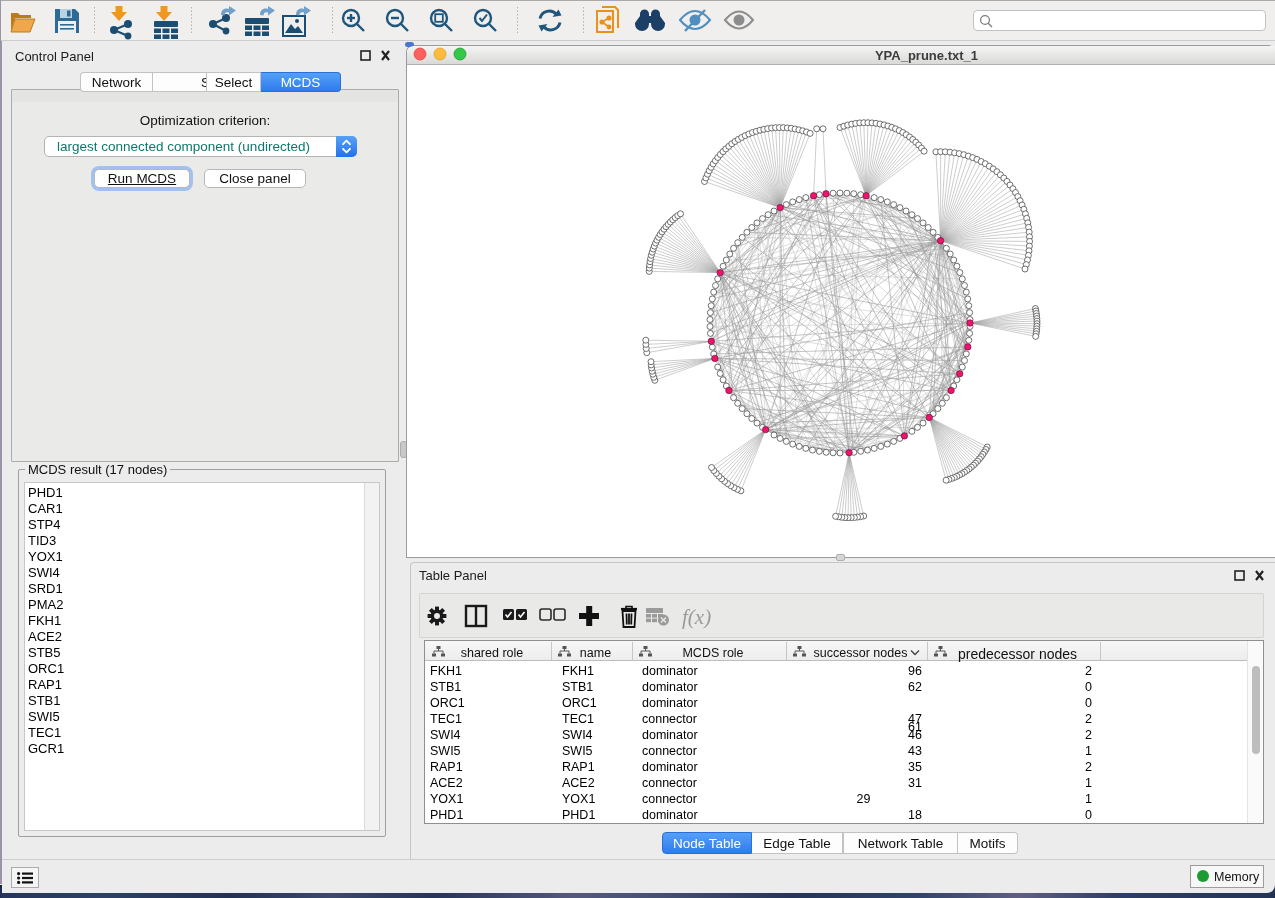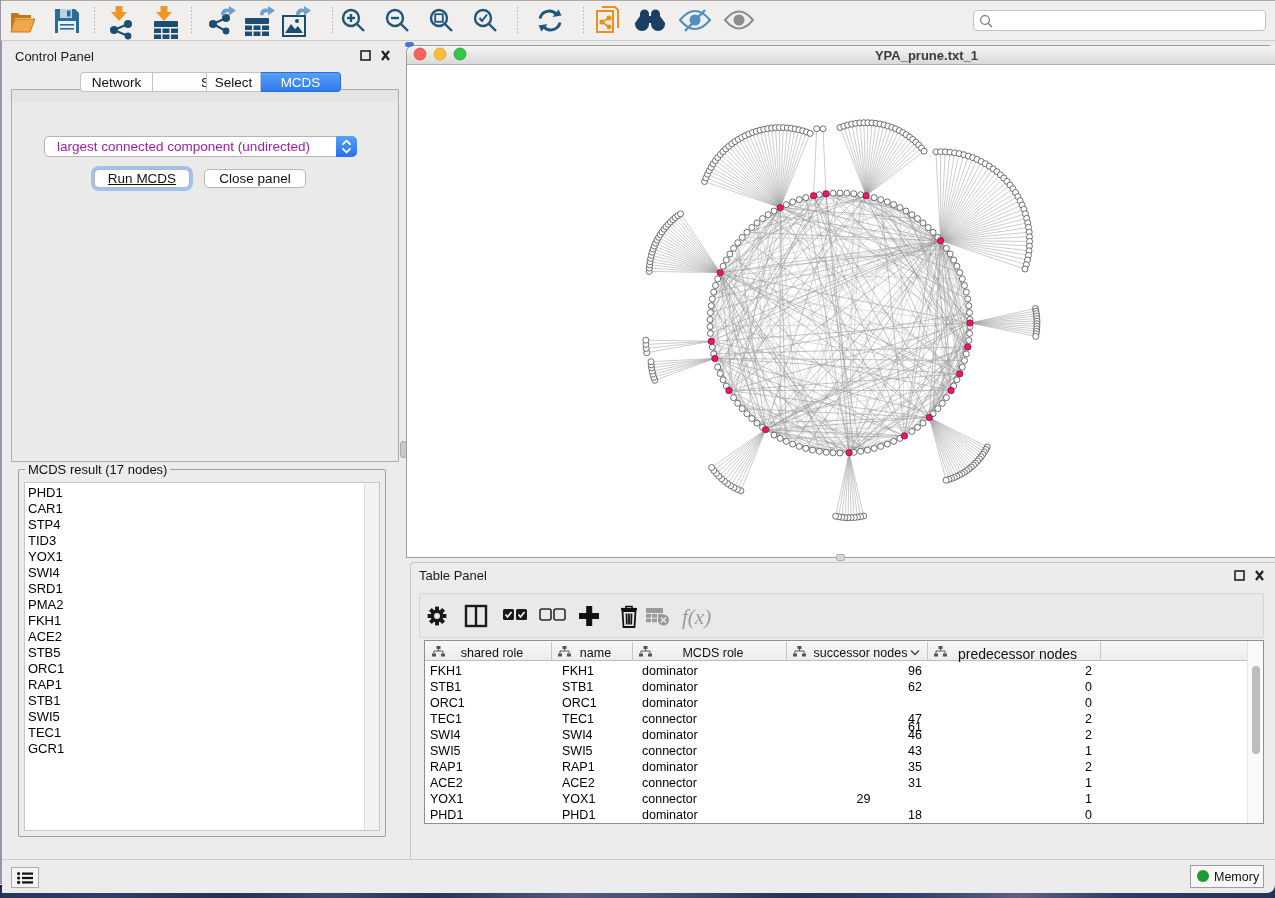--- a/index.html
+++ b/index.html
@@ -179,23 +179,24 @@
 <div class="abs" style="left:11px;top:89px;width:388px;height:373px;background:#eaeae9;border:1px solid #ababab;border-radius:1px;"></div>
 <div class="abs" style="left:12px;top:90px;width:386px;height:12px;background:#e4e4e3;"></div>
 
 <div class="abs" style="left:80px;top:72px;height:20px;display:flex;font-size:13.5px;">
   <div style="width:72px;background:#fdfdfd;border:1px solid #c2c2c2;border-right:none;border-radius:4px 0 0 4px;text-align:center;line-height:19px;color:#111;">Network</div>
   <div style="width:54px;background:#fdfdfd;border:1px solid #c2c2c2;border-right:none;text-align:center;line-height:19px;color:#111;padding-left:48px;">Style</div>
   <div style="width:55px;background:#fdfdfd;border:1px solid #c2c2c2;text-align:center;line-height:19px;color:#111;">Select</div>
   <div style="width:80px;background:linear-gradient(#55a0f6,#2e7bf0);border:1px solid #2a6fd8;border-left:none;border-radius:0 4px 4px 0;text-align:center;line-height:19px;color:#fff;">MCDS</div>
 </div>
 
+<div class="abs" style="left:11px;top:113px;width:388px;text-align:center;font-size:13.5px;color:#111;">Optimization criterion:</div>
 
 <div class="abs" style="left:44px;top:136px;width:313px;height:21px;background:#ffffff;border:1px solid #b4b4b4;border-radius:5px;"></div>
-<div class="abs" style="left:57px;top:139px;font-size:13.5px;color:#a21caf;">largest connected component (undirected)</div>
+<div class="abs" style="left:57px;top:139px;font-size:13.5px;color:#0f766e;">largest connected component (undirected)</div>
 <div class="abs" style="left:336px;top:136px;width:21px;height:21px;background:linear-gradient(#58a2f7,#2470ee);border-radius:0 5px 5px 0;"></div>
 <svg class="abs" style="left:336px;top:136px" width="21" height="21" viewBox="0 0 21 21" fill="none" stroke="#ffffff" stroke-width="1.8" stroke-linecap="round" stroke-linejoin="round">
   <path d="M7 8.2 L10.5 4.6 L14 8.2"></path>
       <path d="M7 12.8 L10.5 16.4 L14 12.8"></path>
 </svg>
 
 <div class="abs" style="left:94px;top:169px;width:96px;height:19px;background:#ffffff;border:1px solid #b7b7b7;border-radius:5px;box-shadow:0 0 0 3px rgba(100,160,245,0.55);text-align:center;line-height:18px;font-size:13.5px;color:#111;text-decoration:underline;">Run MCDS</div>
 <div class="abs" style="left:204px;top:169px;width:102px;height:19px;background:#ffffff;border:1px solid #b7b7b7;border-radius:5px;text-align:center;line-height:18px;font-size:13.5px;color:#111;">Close panel</div>
 
 <div class="abs" style="left:400px;top:441px;width:7px;height:17px;background:#c9c9c9;border:1px solid #ababab;border-radius:3px;"></div>
@@ -1242,20 +1243,26 @@
       <span class="abs" style="left:5px;top:1px;">PHD1</span>
       <span class="abs" style="left:137px;top:1px;">PHD1</span>
       <span class="abs" style="left:217px;top:1px;">dominator</span>
       <span class="abs" style="left:380px;top:1px;width:117px;text-align:right;">18</span>
       <span class="abs" style="left:550px;top:1px;width:117px;text-align:right;">0</span>
     </div>
 
 <div class="abs" style="left:1247px;top:641px;width:16px;height:182px;background:#fafafa;border-left:1px solid #e4e4e4;"></div>
 <div class="abs" style="left:1252px;top:666px;width:8px;height:88px;background:#bdbdbd;border-radius:4px;"></div>
 
+<div class="abs" style="left:662px;top:832px;height:22px;display:flex;font-size:13.5px;">
+  <div style="width:90px;background:linear-gradient(#55a0f6,#2e7bf0);border:1px solid #2a6fd8;border-radius:4px 0 0 4px;text-align:center;line-height:21px;color:#fff;">Node Table</div>
+  <div style="width:91px;background:#fdfdfd;border:1px solid #c2c2c2;border-left:none;text-align:center;line-height:21px;color:#111;">Edge Table</div>
+  <div style="width:115px;background:#fdfdfd;border:1px solid #c2c2c2;border-left:1px solid #c2c2c2;text-align:center;line-height:21px;color:#111;">Network Table</div>
+  <div style="width:60px;background:#fdfdfd;border:1px solid #c2c2c2;border-left:none;border-radius:0 4px 4px 0;text-align:center;line-height:21px;color:#111;">Motifs</div>
+</div>
 
 <div class="abs" style="left:2px;top:859px;width:1273px;height:34px;background:#ececec;border-top:1px solid #cccccc;border-radius:0 0 8px 8px;"></div>
 <div class="abs" style="left:11px;top:867px;width:28px;height:21px;background:#f5f5f5;border:1px solid #ababab;"></div>
 <svg class="abs" style="left:17px;top:872px" width="16" height="12" viewBox="0 0 16 12" fill="#111">
   <circle cx="1.6" cy="1.6" r="1.6"></circle>
       <circle cx="1.6" cy="6" r="1.6"></circle>
       <circle cx="1.6" cy="10.4" r="1.6"></circle>
   <rect x="5" y="0.5" width="11" height="2.2"></rect>
       <rect x="5" y="4.9" width="11" height="2.2"></rect>
       <rect x="5" y="9.3" width="11" height="2.2"></rect>

